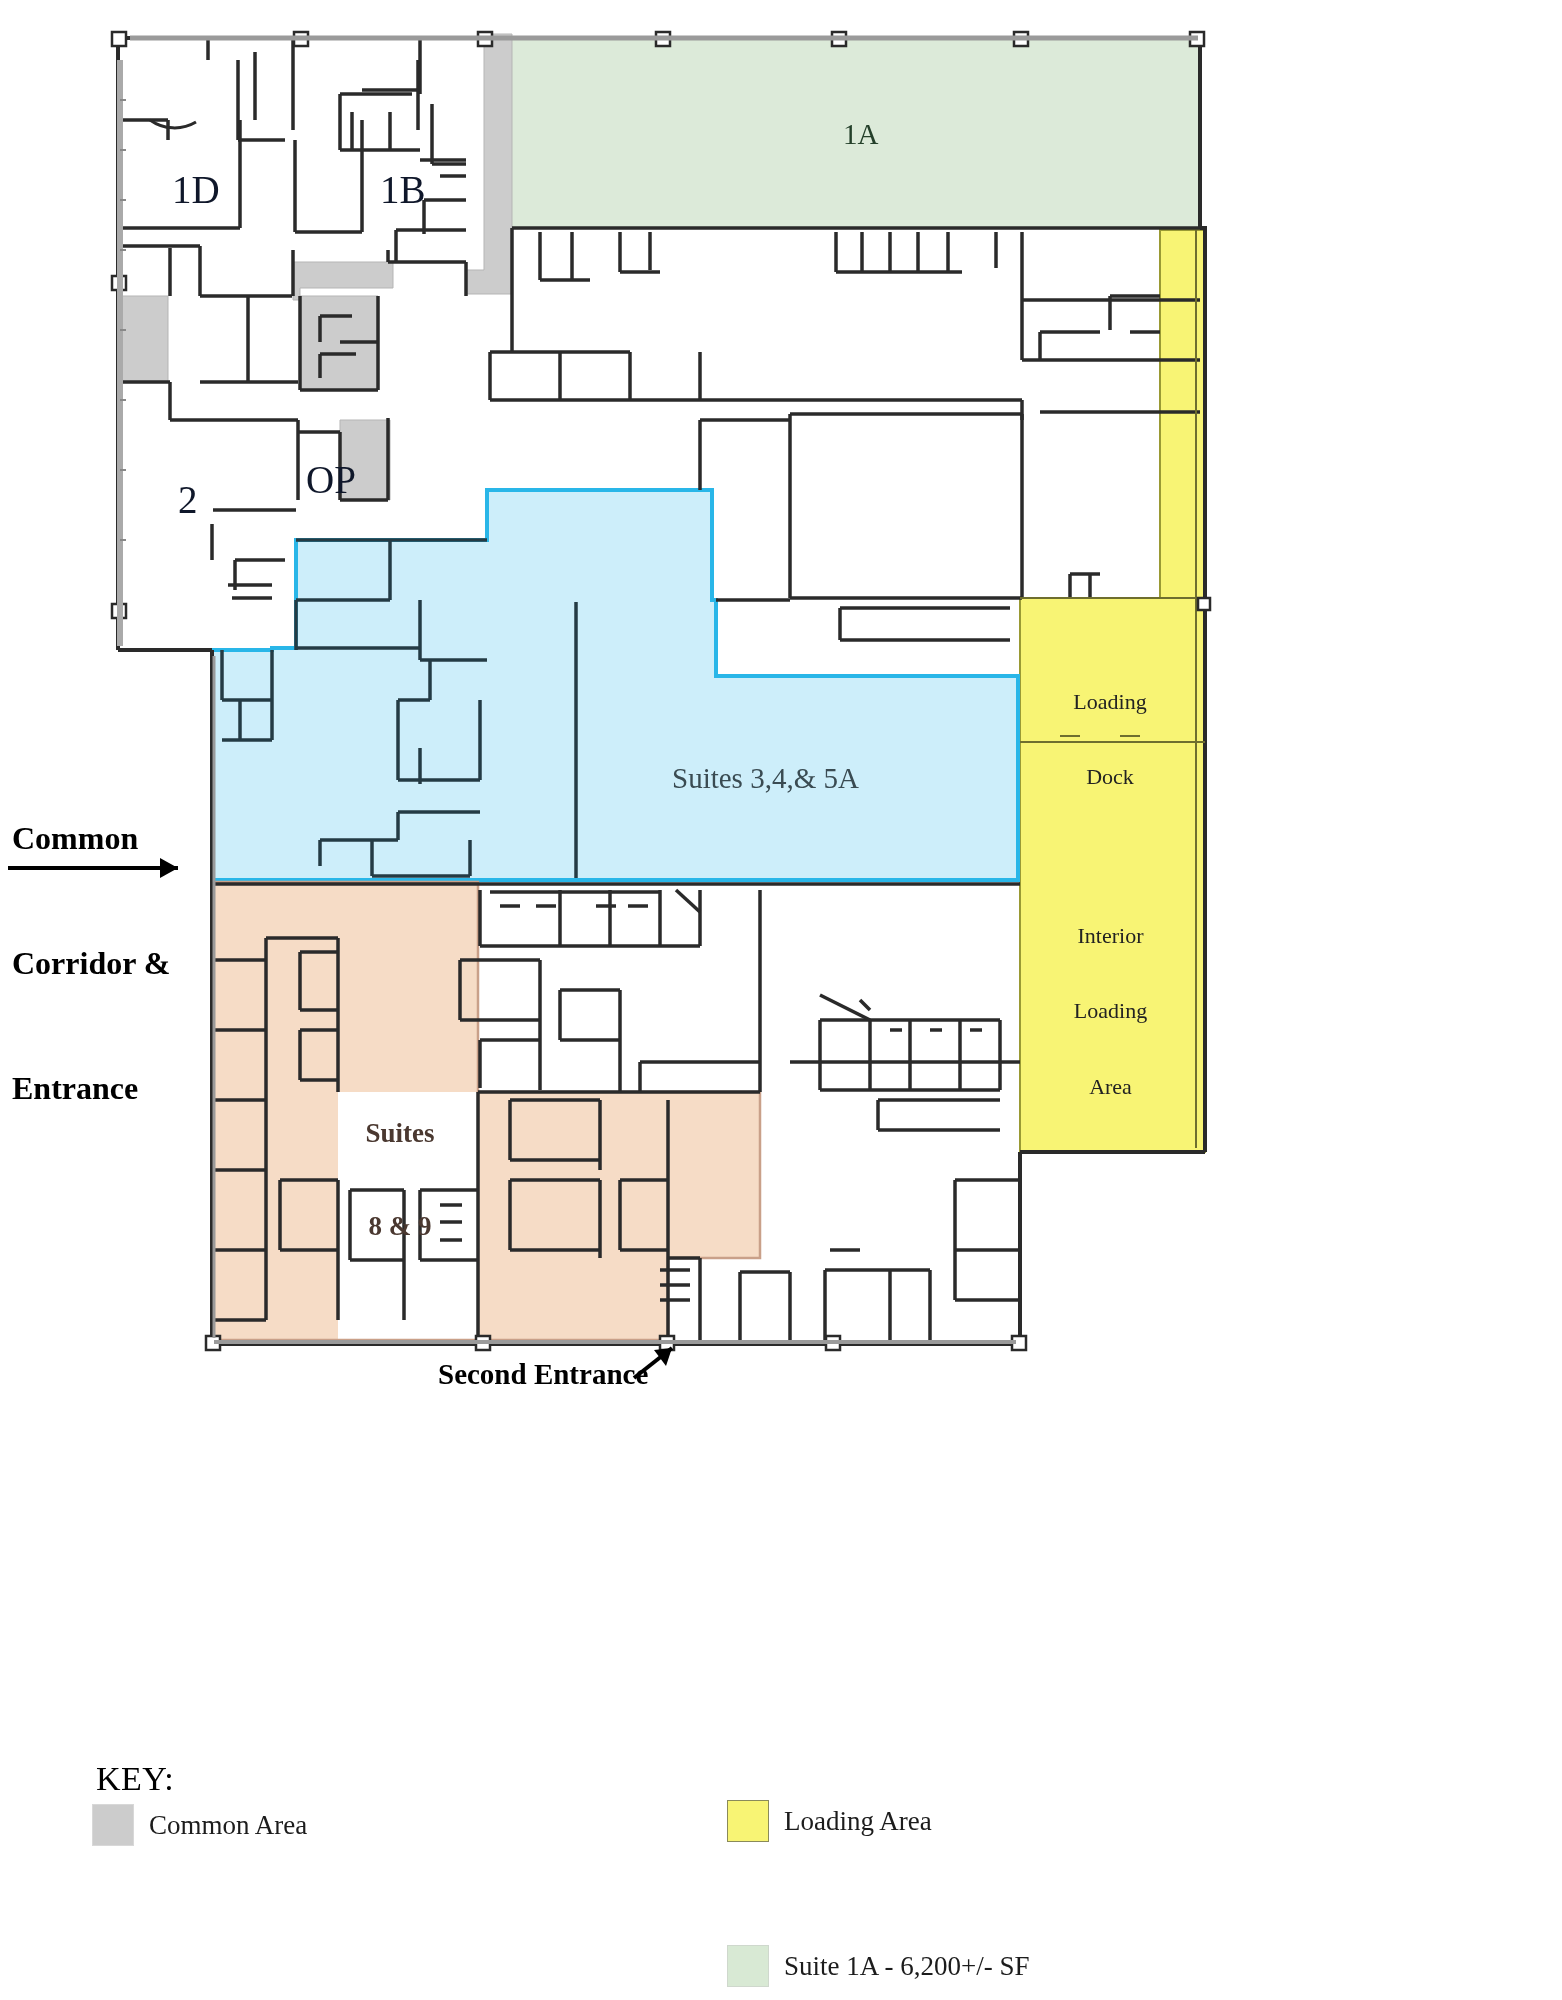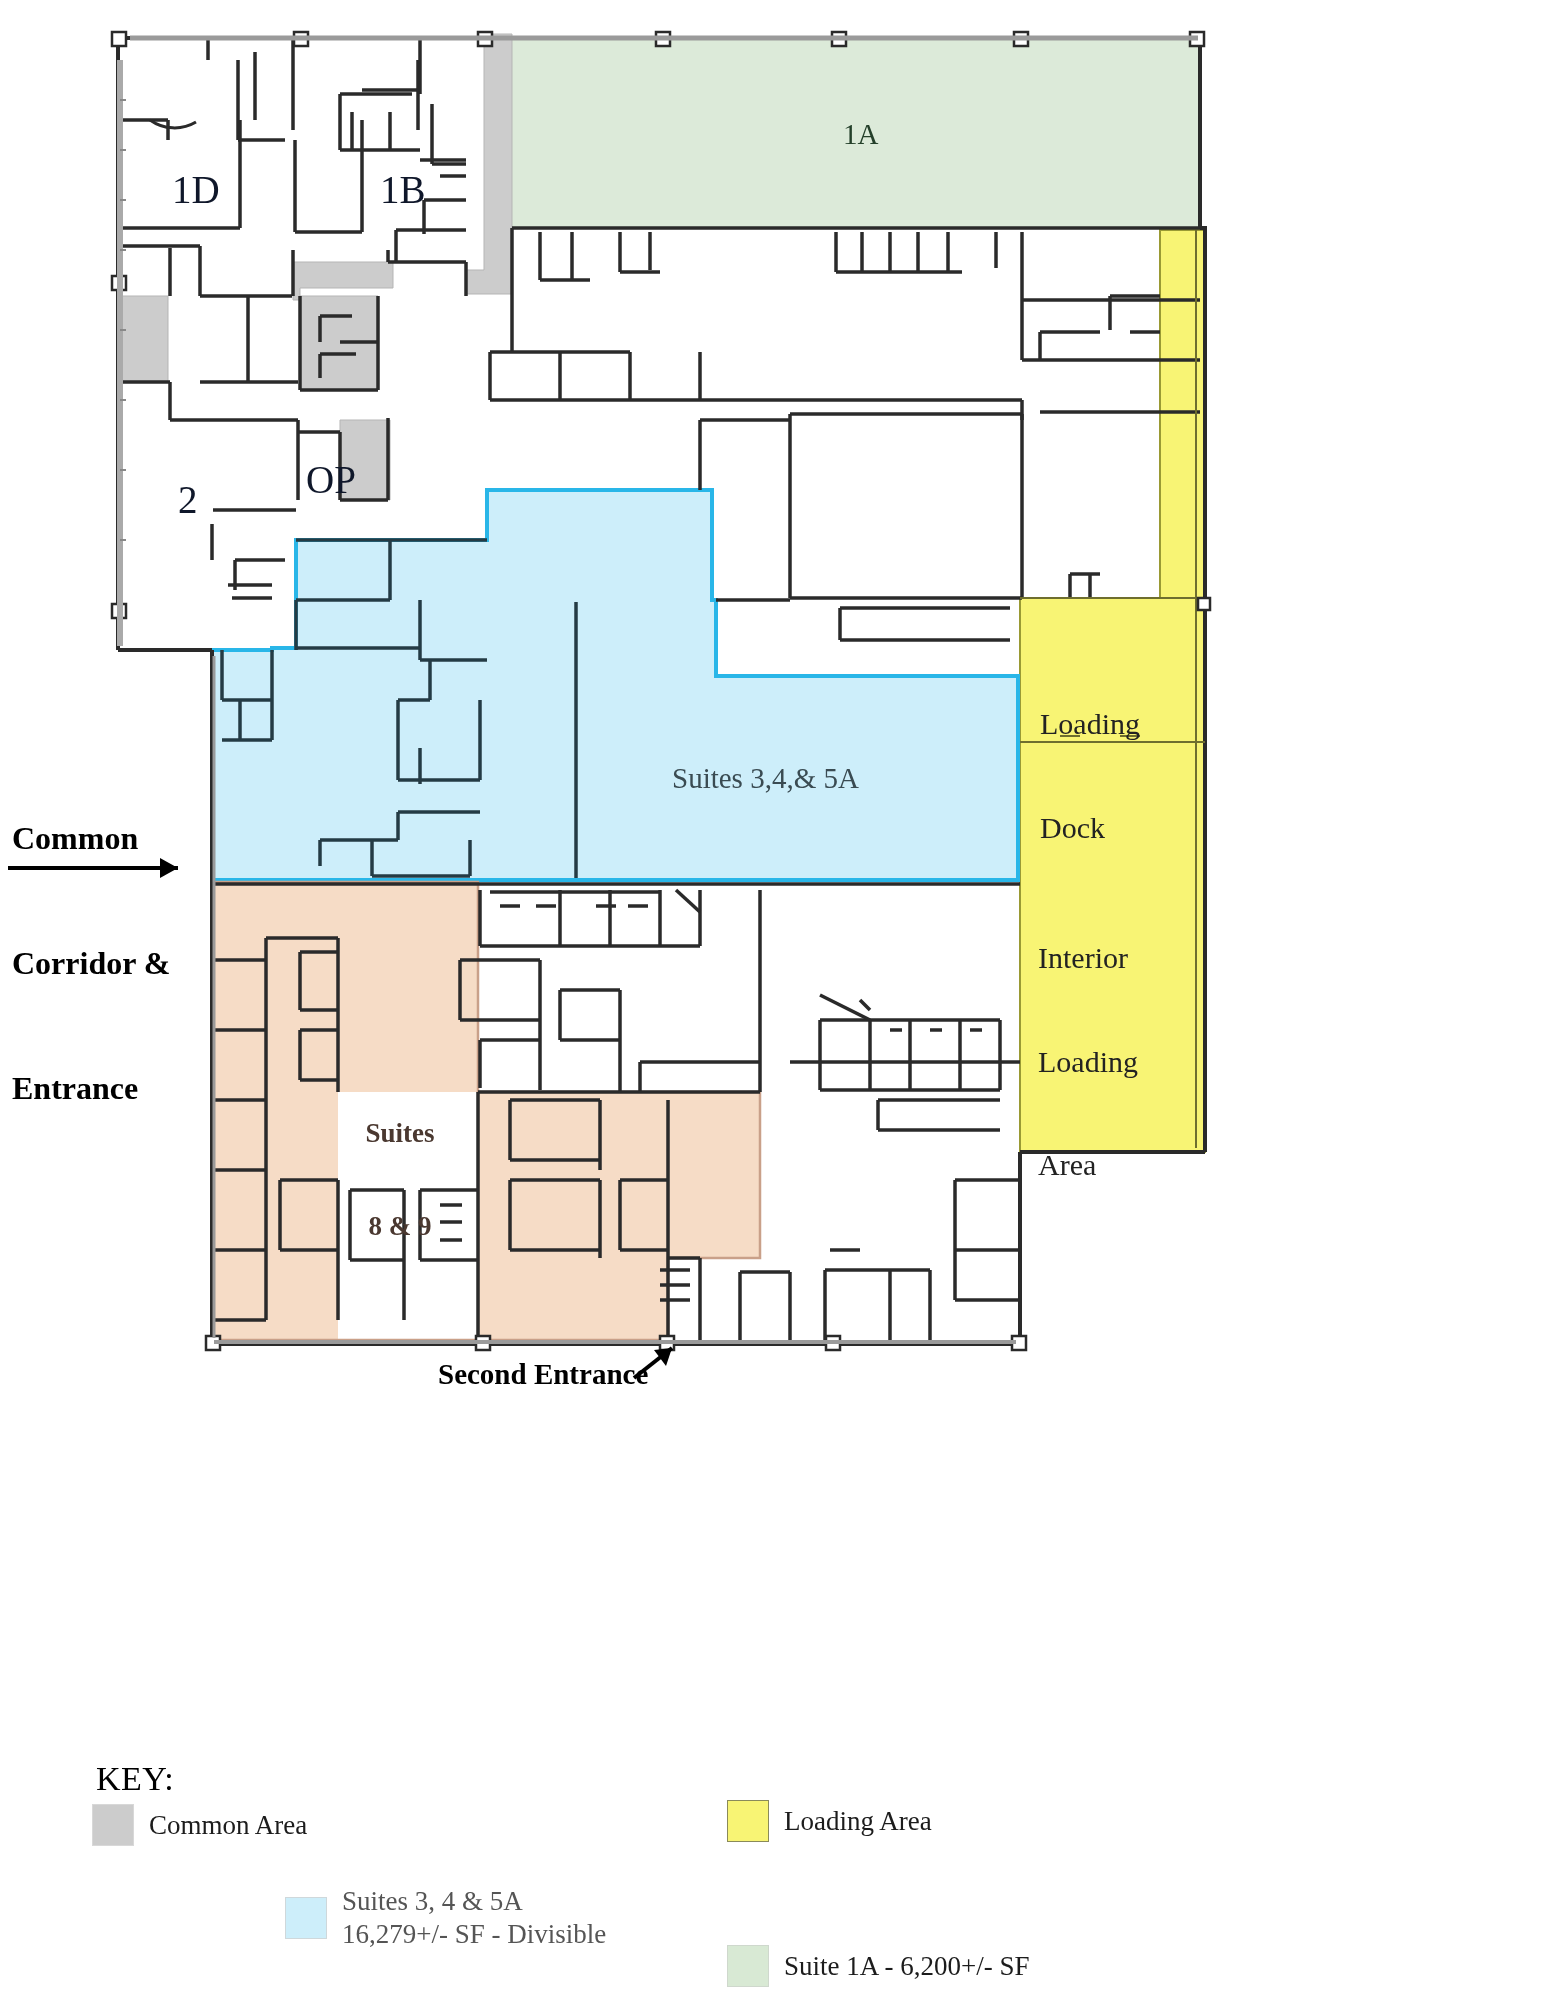--- a/index.html
+++ b/index.html
@@ -27,21 +27,21 @@
   .lbl {
     position: absolute;
     font-family: "Liberation Serif", serif;
     color: #1a1a1a;
     white-space: pre;
     line-height: 1.15;
   }
   .suite-code { font-size: 39px; color: #0f172a; }
   .suite-code-green { font-size: 29px; color: #24402a; }
   .area-lbl {
-    font-size: 30px; color: #222; text-align: left;
+    font-size: 22px; color: #222; text-align: center;
   }
   .area-lbl-blue { font-size: 29px; color: #3a4b52; }
   .area-lbl-peach { font-size: 27px; color: #4a3830; text-align:center; }
   .callout {
     font-size: 32px; font-weight: bold; color: #000;
     font-family: "Liberation Serif", serif;
     line-height: 1.3;
   }
   .callout-small {
     font-size: 29px; font-weight: bold; color: #000;
@@ -479,27 +479,20 @@
 
   <div id="legend">
 
     <div class="key-title">KEY:</div>
 
     <div class="legend-row" style="left:92px; top:44px;">
       <div class="swatch noborder" style="background:#cccccc;"></div>
       <div class="legend-text">Common Area</div>
     </div>
 
-    <div class="legend-row" style="left:285px; top:125px;">
-      <div class="swatch noborder" style="background:#cdeefa; border-color:#cfd8db;"></div>
-      <div class="legend-text muted">
-        <div>Suites 3, 4 &amp; 5A</div>
-        <div>16,279+/- SF - Divisible</div>
-      </div>
-    </div>
 
     <div class="legend-row" style="left:727px; top:40px;">
       <div class="swatch" style="background:#f8f474; border-color:#8a8a5a;"></div>
       <div class="legend-text">Loading Area</div>
     </div>
 
 
     <div class="legend-row" style="left:727px; top:185px;">
       <div class="swatch noborder" style="background:#d8e9d4; border-color:#cfd8cd;"></div>
       <div class="legend-text">Suite 1A - 6,200+/- SF</div>

